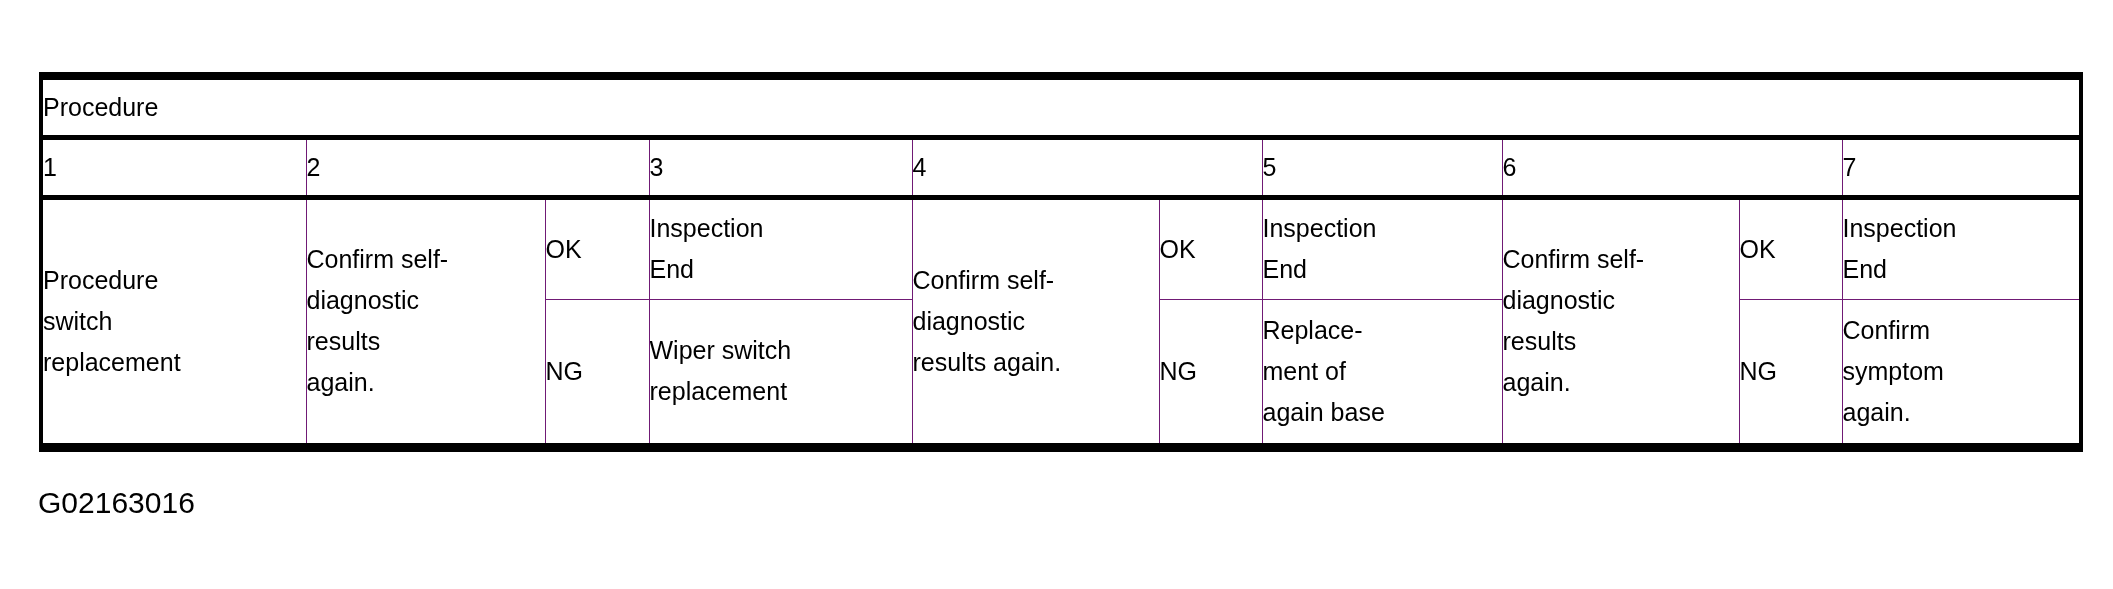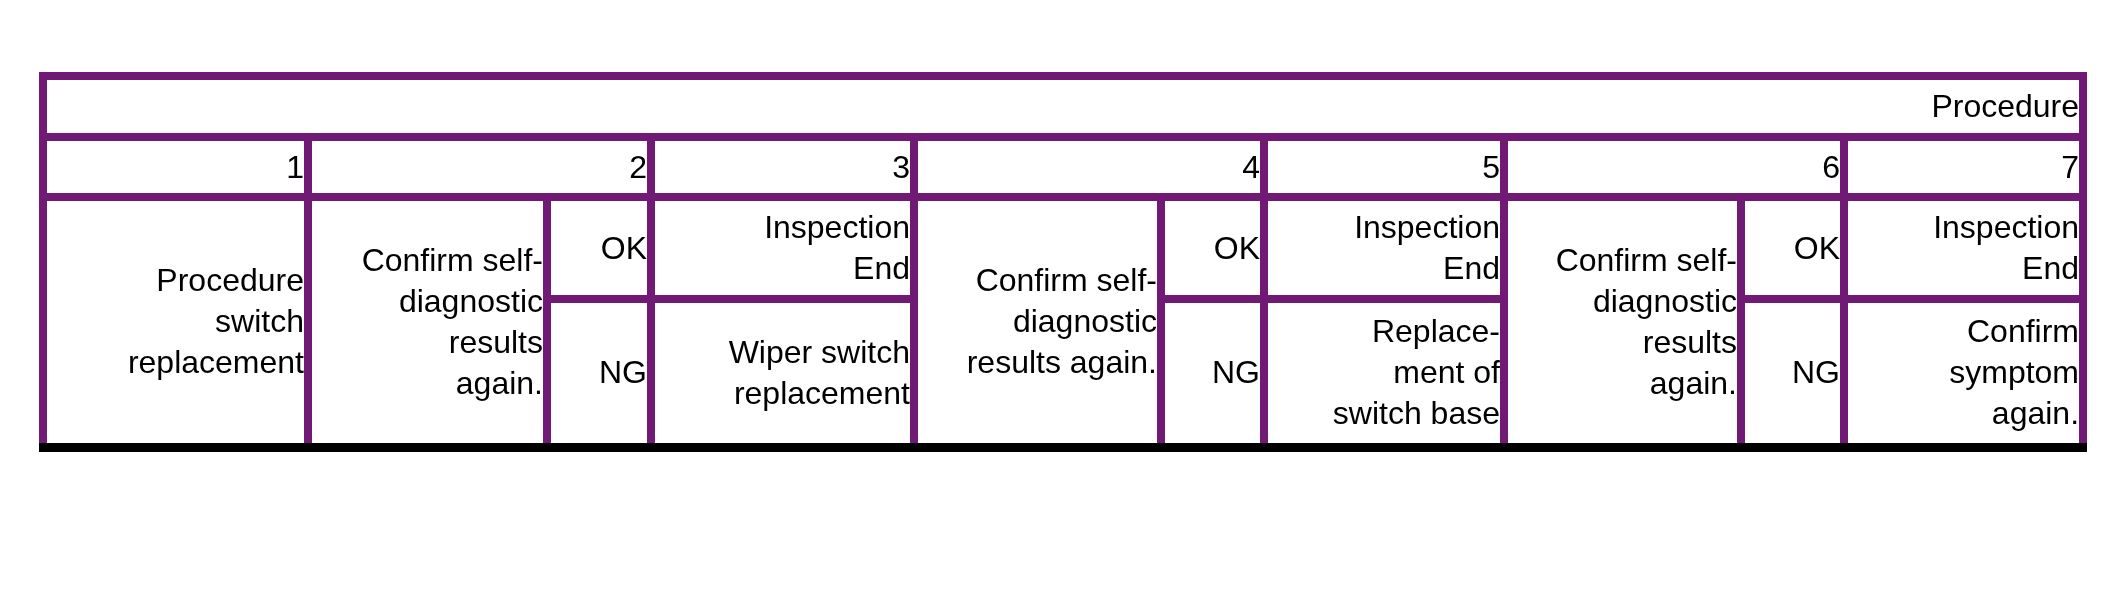--- a/index.html
+++ b/index.html
@@ -17,24 +17,24 @@
     left: 39px; top: 72px;
     width: 2040px;
     border-collapse: collapse;
     table-layout: fixed;
     border-top: 8px solid #000;
     border-bottom: 9px solid #000;
     border-left: 4px solid #000;
     border-right: 4px solid #000;
   }
   .proc-table td {
-    border: 8px solid #701a75;
-    font-size: 32px;
+    border: 1px solid #701a75;
+    font-size: 25px;
     line-height: 41px;
-    text-align: right;
+    text-align: left;
     vertical-align: middle;
     white-space: pre-line;
     padding: 0;
     overflow: hidden;
   }
   tr.title-row td {
     border-bottom: 5px solid #000;
     height: 61px;
   }
   tr.num-row td {
@@ -113,23 +113,24 @@
 End</td>
     </tr>
 
     <tr class="ng-row">
       <td>NG</td>
       <td>Wiper switch
 replacement</td>
       <td>NG</td>
       <td>Replace-
 ment of
-switch base</td>
+again base</td>
       <td>NG</td>
       <td>Confirm
 symptom
 again.</td>
     </tr>
   </tbody>
     </table>
 
+  <div class="caption">G02163016</div>
 
 </div>
 
 </body></html>

